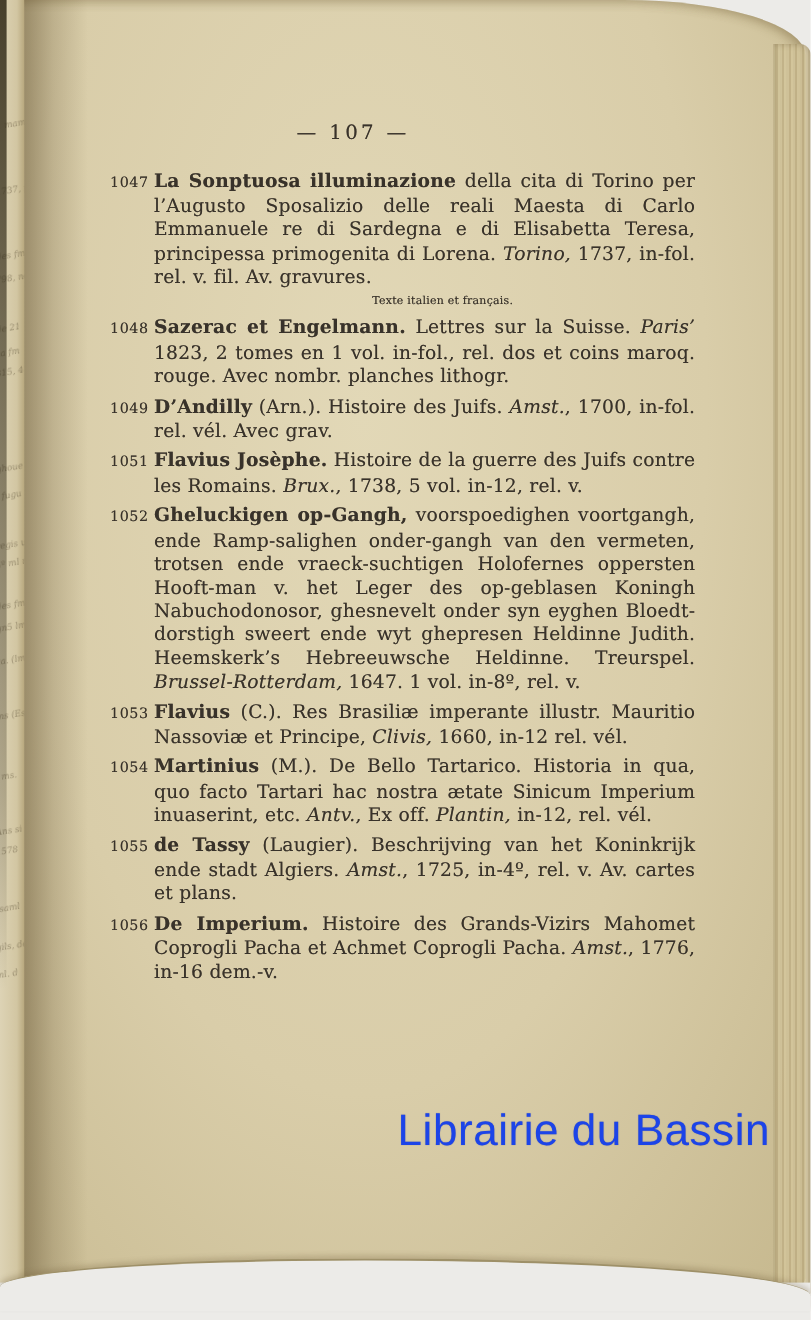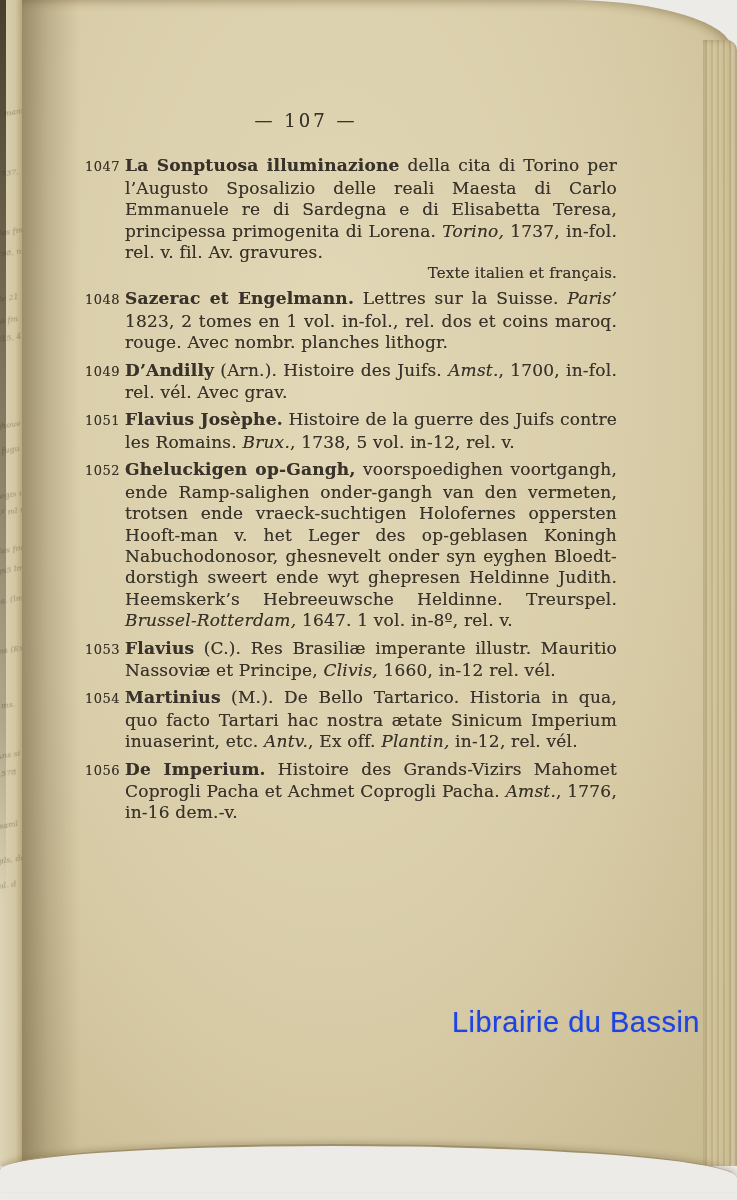--- a/index.html
+++ b/index.html
@@ -55,21 +55,21 @@
   .bottom-curve{
     position:absolute;left:0;right:0;bottom:8px;height:46px;
     background:var(--bg,#ecebe8);
     border-top-left-radius:45% 26px;
     border-top-right-radius:55% 34px;
     border-top:2px solid var(--edge_line,#9e9068);
     box-shadow:0 -3px 5px rgba(110,90,55,.25);
   }
   
   .content{
-    position:absolute;left:85px;top:0;width:532px;
+    position:absolute;left:100px;top:0;width:532px;
     color:var(--ink,#38322a);
     font-size:17px;line-height:21.4px;
     letter-spacing:.2px;
     text-shadow:0 0 .5px rgba(56,48,38,.55);
   }
   .folio{
     margin:110px 0 24px 0;
     text-align:center;
     transform:translateX(-45px);
     font-size:18px;letter-spacing:3px;
@@ -81,26 +81,26 @@
   }
   .entry.no-num{padding-left:40px;text-indent:0;}
   .entry .num{
     display:inline-block;width:40px;text-indent:0;
     font-size:13px;letter-spacing:.5px;
   }
   .entry .b{font-weight:700;}
   .entry .i{font-style:italic;}
   .entry .note{
     text-indent:0;margin:2px 0 0 33px;
-    font-size:15px;line-height:17px;text-align:right;
+    font-size:10px;line-height:17px;text-align:center;
   }
   .watermark{
     position:absolute;top:1006px;right:37px;
     font-family:"Liberation Sans", sans-serif;
-    font-size:29px;font-weight:400;letter-spacing:.5px;
+    font-size:40px;font-weight:400;letter-spacing:.5px;
     color:var(--watermark,#1c44e8);
     text-shadow:0 0 1px rgba(10,20,120,.35);
   }
 </style>
 </head>
 <body>
 
 <div class="photo">
 
   <div class="page"></div>
@@ -139,19 +139,20 @@
   <div class="content">
     <div class="folio">— 107 —</div>
     <div id="entries">
         <div class="entry"><span class="num">1047</span><span class="b">La Sonptuosa illuminazione</span><span> della cita di Torino per l’Augusto Sposalizio delle reali Maesta di Carlo Emmanuele re di Sardegna e di Elisabetta Teresa, principessa primogenita di Lorena. </span><span class="i">Torino,</span><span> 1737, in-fol. rel. v. fil. Av. gravures.</span><div class="note">Texte italien et français.</div></div>
         <div class="entry"><span class="num">1048</span><span class="b">Sazerac et Engelmann.</span><span> Lettres sur la Suisse. </span><span class="i">Paris’</span><span> 1823, 2 tomes en 1 vol. in-fol., rel. dos et coins maroq. rouge. Avec nombr. planches lithogr.</span></div>
         <div class="entry"><span class="num">1049</span><span class="b">D’Andilly</span><span> (Arn.). Histoire des Juifs. </span><span class="i">Amst.</span><span>, 1700, in-fol. rel. vél. Avec grav.</span></div>
         <div class="entry"><span class="num">1051</span><span class="b">Flavius Josèphe.</span><span> Histoire de la guerre des Juifs contre les Romains. </span><span class="i">Brux.</span><span>, 1738, 5 vol. in-12, rel. v.</span></div>
         <div class="entry"><span class="num">1052</span><span class="b">Gheluckigen op-Gangh,</span><span> voorspoedighen voortgangh, ende Ramp-salighen onder-gangh van den vermeten, trotsen ende vraeck-suchtigen Holofernes oppersten Hooft-man v. het Leger des op-geblasen Koningh Nabuchodonosor, ghesnevelt onder syn eyghen Bloedt-dorstigh sweert ende wyt ghepresen Heldinne Judith. Heemskerk’s Hebreeuwsche Heldinne. Treurspel. </span><span class="i">Brussel-Rotterdam,</span><span> 1647. 1 vol. in-8º, rel. v.</span></div>
         <div class="entry"><span class="num">1053</span><span class="b">Flavius</span><span> (C.). Res Brasiliæ imperante illustr. Mauritio Nassoviæ et Principe, </span><span class="i">Clivis,</span><span> 1660, in-12 rel. vél.</span></div>
         <div class="entry"><span class="num">1054</span><span class="b">Martinius</span><span> (M.). De Bello Tartarico. Historia in qua, quo facto Tartari hac nostra ætate Sinicum Imperium inuaserint, etc. </span><span class="i">Antv.</span><span>, Ex off. </span><span class="i">Plantin,</span><span> in-12, rel. vél.</span></div>
+        <div class="entry"><span class="num">1055</span><span class="b">de Tassy</span><span> (Laugier). Beschrijving van het Koninkrijk ende stadt Algiers. </span><span class="i">Amst.</span><span>, 1725, in-4º, rel. v. Av. cartes et plans.</span></div>
         <div class="entry"><span class="num">1056</span><span class="b">De Imperium.</span><span> Histoire des Grands-Vizirs Mahomet Coprogli Pacha et Achmet Coprogli Pacha. </span><span class="i">Amst.</span><span>, 1776, in-16 dem.-v.</span></div>
       </div>
   </div>
 
   <div class="watermark">Librairie du Bassin</div>
 
 </div>
 
 </body></html>

